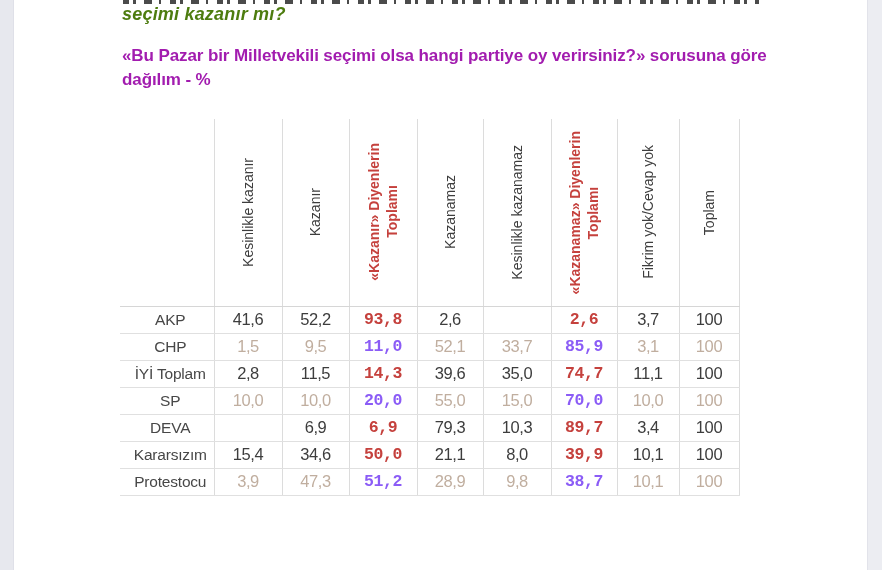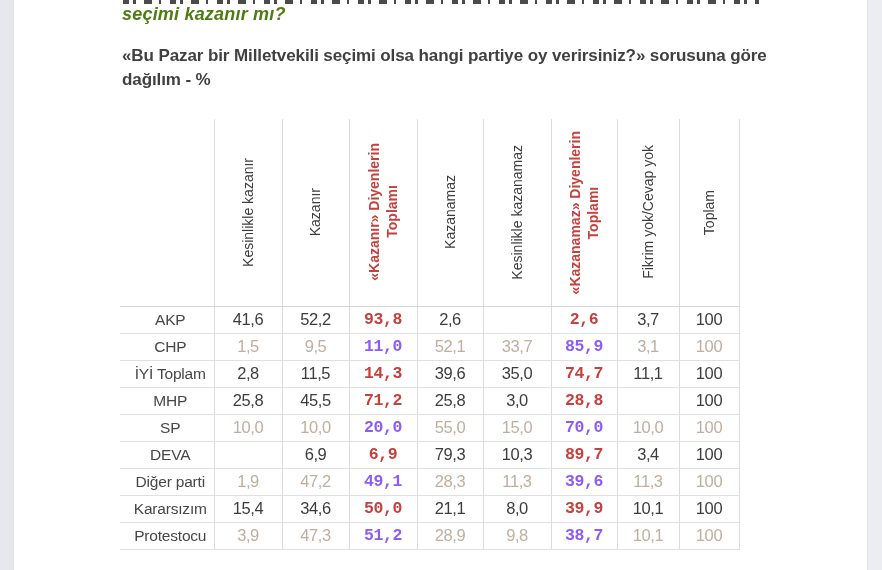--- a/index.html
+++ b/index.html
@@ -26,21 +26,21 @@
     opacity: .85;
   }
 
   .question-line {
     position: absolute; left: 122px; top: 4px;
     font-size: 18px; font-weight: bold; font-style: italic;
     color: #4d7c0f; letter-spacing: .2px;
   }
   .subtitle {
     position: absolute; left: 122px; top: 44px; width: 660px;
-    font-size: 17px; font-weight: bold; color: #404040;
+    font-size: 17px; font-weight: bold; color: #a21caf;
     line-height: 24px; letter-spacing: -0.1px;
   }
 
   table.results {
     position: absolute; left: 120px; top: 119px;
     border-collapse: collapse; table-layout: fixed;
     background: #ffffff;
   }
   .results th, .results td {
     border-right: 1px solid #dcdcdc;
@@ -164,31 +164,20 @@
         <td class="rowlabel">İYİ Toplam</td>
         <td class="num">2,8</td>
         <td class="num">11,5</td>
         <td class="num red">14,3</td>
         <td class="num">39,6</td>
         <td class="num">35,0</td>
         <td class="num red">74,7</td>
         <td class="num">11,1</td>
         <td class="num">100</td>
       </tr>
-      <tr class="">
-        <td class="rowlabel">MHP</td>
-        <td class="num">25,8</td>
-        <td class="num">45,5</td>
-        <td class="num red">71,2</td>
-        <td class="num">25,8</td>
-        <td class="num">3,0</td>
-        <td class="num red">28,8</td>
-        <td class="num"></td>
-        <td class="num">100</td>
-      </tr>
       <tr class="faded">
         <td class="rowlabel">SP</td>
         <td class="num">10,0</td>
         <td class="num">10,0</td>
         <td class="num red">20,0</td>
         <td class="num">55,0</td>
         <td class="num">15,0</td>
         <td class="num red">70,0</td>
         <td class="num">10,0</td>
         <td class="num">100</td>
@@ -197,31 +186,20 @@
         <td class="rowlabel">DEVA</td>
         <td class="num"></td>
         <td class="num">6,9</td>
         <td class="num red">6,9</td>
         <td class="num">79,3</td>
         <td class="num">10,3</td>
         <td class="num red">89,7</td>
         <td class="num">3,4</td>
         <td class="num">100</td>
       </tr>
-      <tr class="faded">
-        <td class="rowlabel">Diğer parti</td>
-        <td class="num">1,9</td>
-        <td class="num">47,2</td>
-        <td class="num red">49,1</td>
-        <td class="num">28,3</td>
-        <td class="num">11,3</td>
-        <td class="num red">39,6</td>
-        <td class="num">11,3</td>
-        <td class="num">100</td>
-      </tr>
       <tr class="">
         <td class="rowlabel">Kararsızım</td>
         <td class="num">15,4</td>
         <td class="num">34,6</td>
         <td class="num red">50,0</td>
         <td class="num">21,1</td>
         <td class="num">8,0</td>
         <td class="num red">39,9</td>
         <td class="num">10,1</td>
         <td class="num">100</td>

